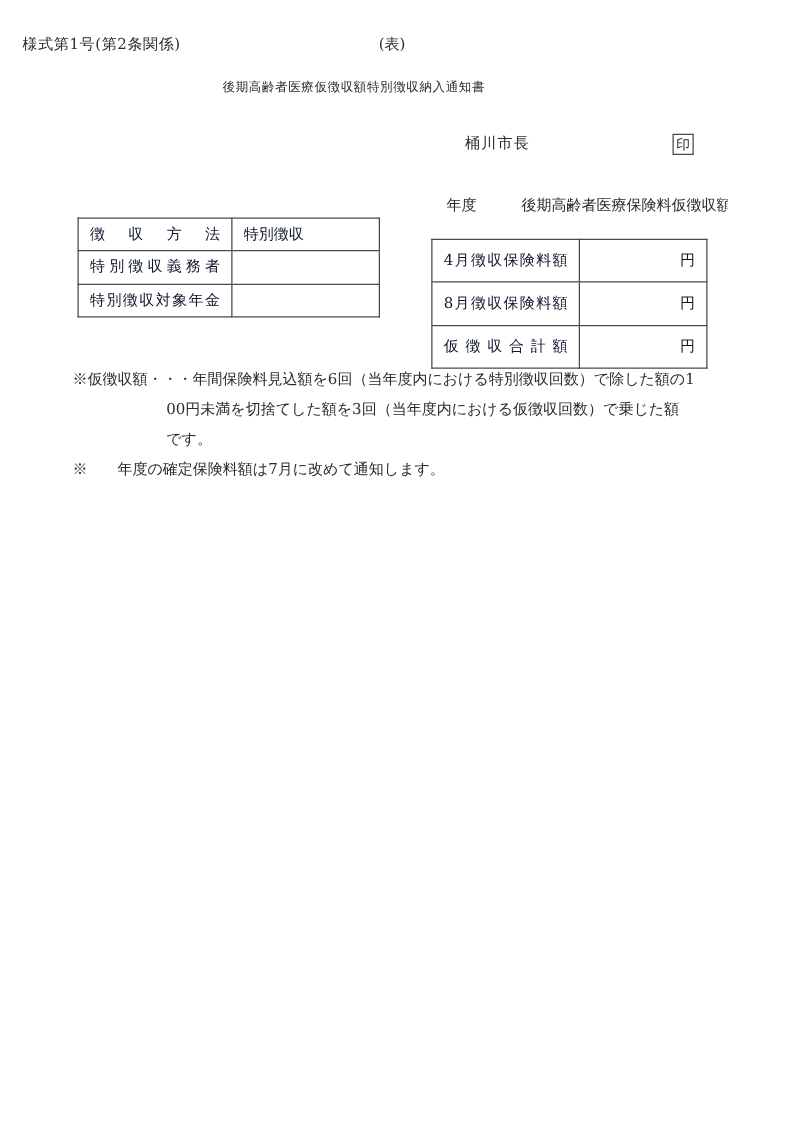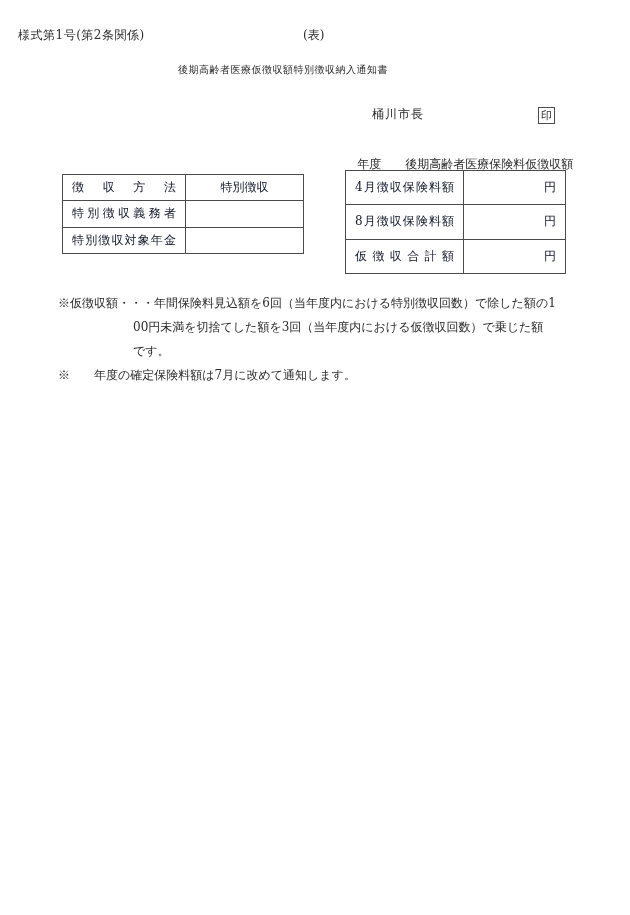--- a/index.html
+++ b/index.html
@@ -20,42 +20,42 @@
 
   .mayor   { left:372px; top:106px; letter-spacing:1px; }
   .seal-box{
     left:538px; top:107px;
     width:15px; height:15px;
     border:1px solid #4a4a4a;
     display:flex; align-items:center; justify-content:center;
     font-size:11px; line-height:1;
   }
   .year-line { left:342px; top:142px; }
-  .year-line .subtitle { margin-left:24px; }
+  .year-line .subtitle { margin-left:36px; }
 
   table.form-table {
     position:absolute;
     border-collapse:collapse;
     table-layout:fixed;
     font-size:12px;
     color:#0f172a;
   }
   table.form-table td {
     border:1px solid #4a4a4a;
     padding:0 9px;
     overflow:hidden;
   }
   .left-table  { left:62px;  top:174px; width:241px; height:80px; }
-  .right-table { left:345px; top:170px; width:220px; height:104px; }
+  .right-table { left:345px; top:191px; width:220px; height:104px; }
 
   td.justify-cell {
     text-align:justify;
     text-align-last:justify;
   }
-  td.center-cell { text-align:center; }
+  td.center-cell { text-align:left; }
   td.unit-cell   { text-align:right; padding-right:8px; }
 
   .note { line-height:17px; }
   .note-1 { left:58px;  top:295px; }
   .note-2 { left:133px; top:319px; }
   .note-3 { left:133px; top:343px; }
   .note-4 { left:58px;  top:367px;text-align:center; }
   .note-5 { left:58px;  top:390px; }
 </style>
 </head>

